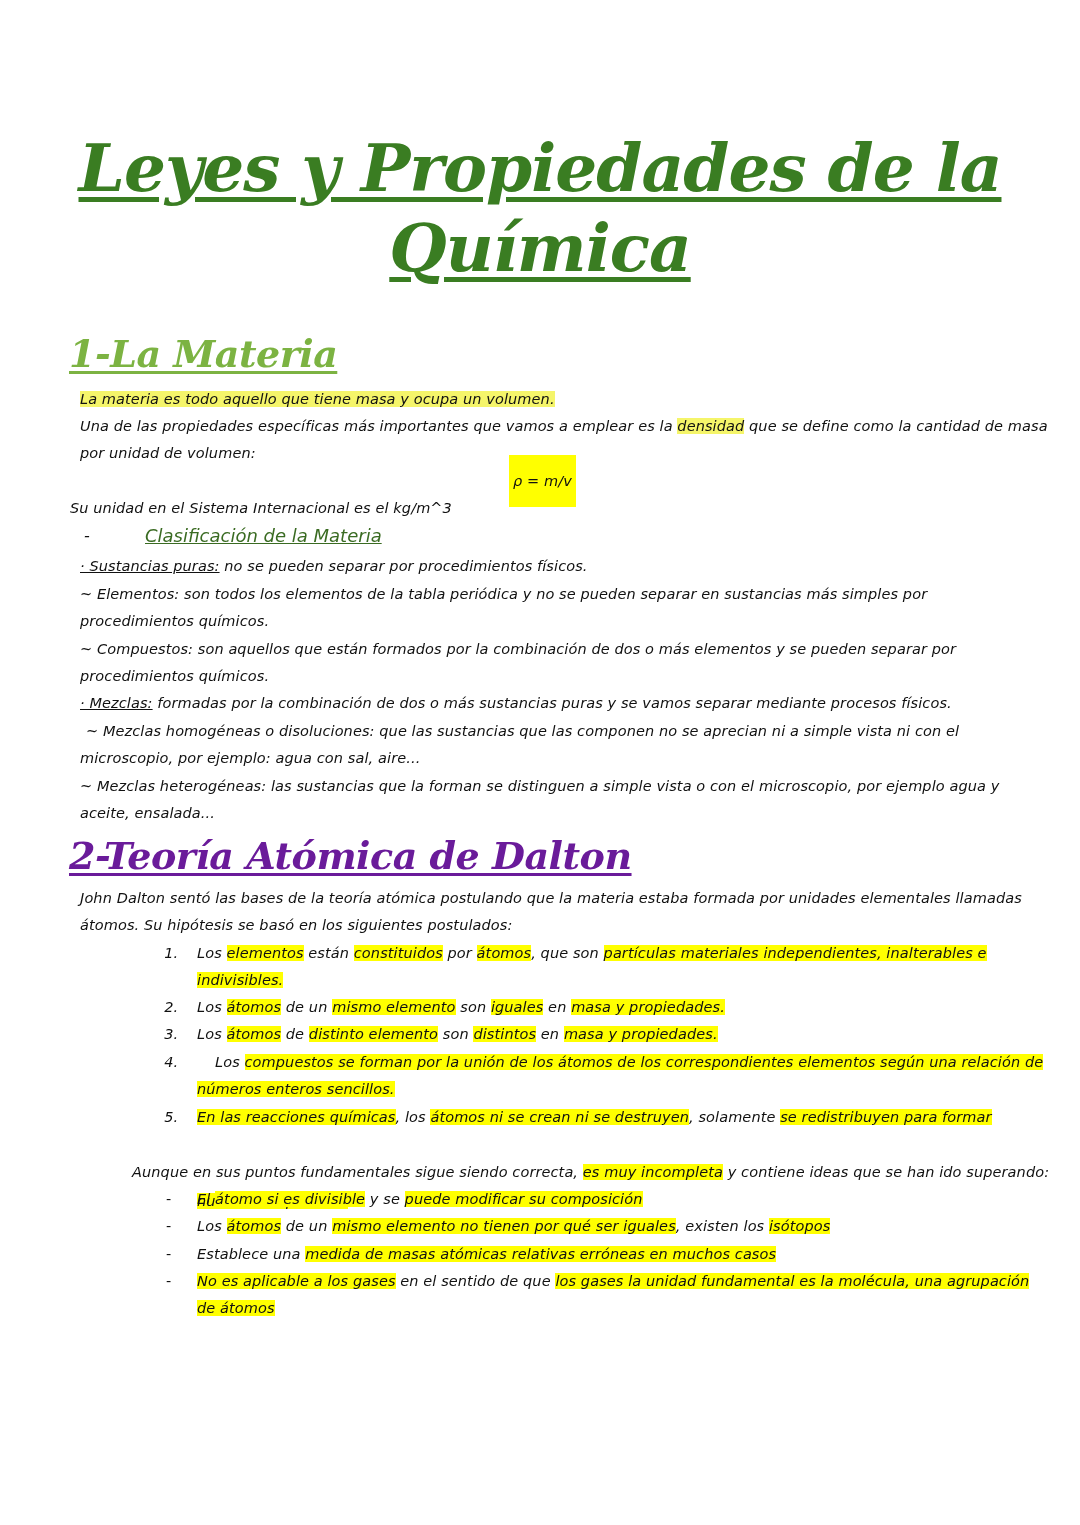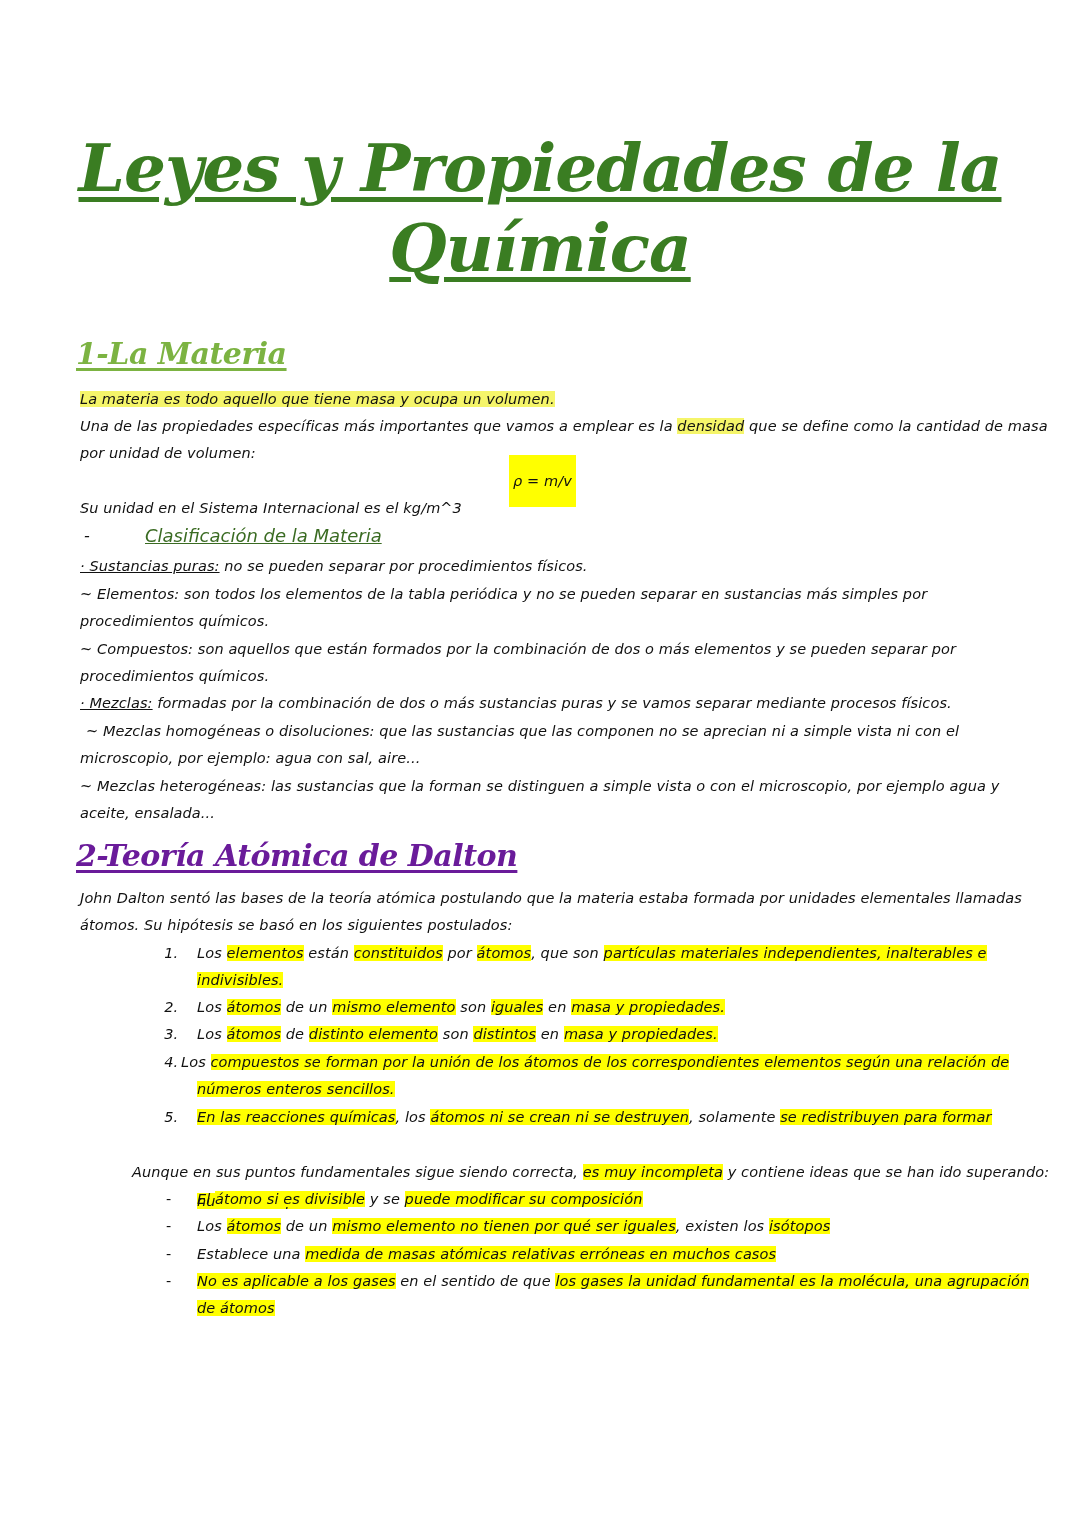--- a/index.html
+++ b/index.html
@@ -37,25 +37,25 @@
     .title span {
       text-decoration: underline;
       text-decoration-thickness: 5px;
       text-underline-offset: 6px;
     }
     .title.l1 { top: 128px; }
     .title.l2 { top: 208px; }
 
     .h1 {
       position: absolute;
-      left: 76px;
+      left: 69px;
       font-family: "DejaVu Serif", serif;
       font-style: italic;
       font-weight: bold;
-      font-size: 30px;
+      font-size: 38px;
       line-height: 36px;
       text-decoration: underline;
       text-decoration-thickness: 3px;
       text-underline-offset: 4px;
       letter-spacing: -0.5px;
     }
     .h1.green { color: #7cb342; top: 336px; }
     .h1.purple { color: #6a1b9a; top: 838px; }
 
     .line {
@@ -121,21 +121,21 @@
     <span class="hl-soft">La materia es todo aquello que tiene masa y ocupa un volumen.</span>
   </div>
 
   <div class="line" style="left:80px; top:415px;"><span>Una de las propiedades específicas más importantes que vamos a emplear es la </span><span class="hl-soft">densidad</span><span> que se define como la cantidad de masa</span></div>
   <div class="line" style="left:80px; top:442px;">por unidad de volumen:</div>
 
   <div class="line" style="left:509px; top:470px;">
     <span class="hl" style="padding:18px 4px;">ρ = m/v</span>
   </div>
 
-  <div class="line" style="left:80px; top:497px;">Su unidad en el Sistema Internacional es el kg/m^3</div>
+  <div class="line" style="left:70px; top:497px;">Su unidad en el Sistema Internacional es el kg/m^3</div>
 
   <div class="dash-mark">-</div>
   <div class="subhead">Clasificación de la Materia</div>
 
   <div class="line" style="left:80px; top:555px;"><span class="u">· Sustancias puras:</span><span> no se pueden separar por procedimientos físicos.</span></div>
   <div class="line" style="left:80px; top:583px;">~ Elementos: son todos los elementos de la tabla periódica y no se pueden separar en sustancias más simples por</div>
   <div class="line" style="left:80px; top:610px;">procedimientos químicos.</div>
   <div class="line" style="left:80px; top:638px;">~ Compuestos: son aquellos que están formados por la combinación de dos o más elementos y se pueden separar por</div>
   <div class="line" style="left:80px; top:665px;">procedimientos químicos.</div>
   <div class="line" style="left:80px; top:692px;"><span class="u">· Mezclas:</span><span> formadas por la combinación de dos o más sustancias puras y se vamos separar mediante procesos físicos.</span></div>
@@ -153,21 +153,21 @@
   <div class="line" style="left:197px; top:942px;"><span>Los </span><span class="hl">elementos</span><span> están </span><span class="hl">constituidos</span><span> por </span><span class="hl">átomos</span><span>, que son </span><span class="hl">partículas materiales independientes, inalterables e</span></div>
   <div class="line" style="left:197px; top:969px;"><span class="hl">indivisibles.</span></div>
 
   <div class="num" style="left:156px; top:996px;">2.</div>
   <div class="line" style="left:197px; top:996px;"><span>Los </span><span class="hl">átomos</span><span> de un </span><span class="hl">mismo elemento</span><span> son </span><span class="hl">iguales</span><span> en </span><span class="hl">masa y propiedades.</span></div>
 
   <div class="num" style="left:156px; top:1023px;">3.</div>
   <div class="line" style="left:197px; top:1023px;"><span>Los </span><span class="hl">átomos</span><span> de </span><span class="hl">distinto elemento</span><span> son </span><span class="hl">distintos</span><span> en </span><span class="hl">masa y propiedades.</span></div>
 
   <div class="num" style="left:156px; top:1051px;">4.</div>
-  <div class="line" style="left:181px; top:1051px;"><span>Los </span><span class="hl">compuestos se forman por la unión de los átomos de los correspondientes elementos según una relación de</span></div>
+  <div class="line" style="left:215px; top:1051px;"><span>Los </span><span class="hl">compuestos se forman por la unión de los átomos de los correspondientes elementos según una relación de</span></div>
   <div class="line" style="left:197px; top:1078px;"><span class="hl">números enteros sencillos.</span></div>
 
   <div class="num" style="left:156px; top:1106px;">5.</div>
   <div class="line" style="left:197px; top:1106px;"><span></span><span class="hl">En las reacciones químicas</span><span>, los </span><span class="hl">átomos ni se crean ni se destruyen</span><span>, solamente </span><span class="hl">se redistribuyen para formar</span></div>
   <div class="line" style="left:197px; top:1190px;"><span class="hl">nuevos compuestos.</span></div>
 
   <div class="line" style="left:132px; top:1161px;"><span>Aunque en sus puntos fundamentales sigue siendo correcta, </span><span class="hl">es muy incompleta</span><span> y contiene ideas que se han ido superando:</span></div>
 
   <div class="bullet-dash" style="top:1188px;">-</div>
   <div class="line" style="left:197px; top:1188px;"><span>El </span><span class="hl">átomo si es divisible</span><span> y se </span><span class="hl">puede modificar su composición</span></div>

